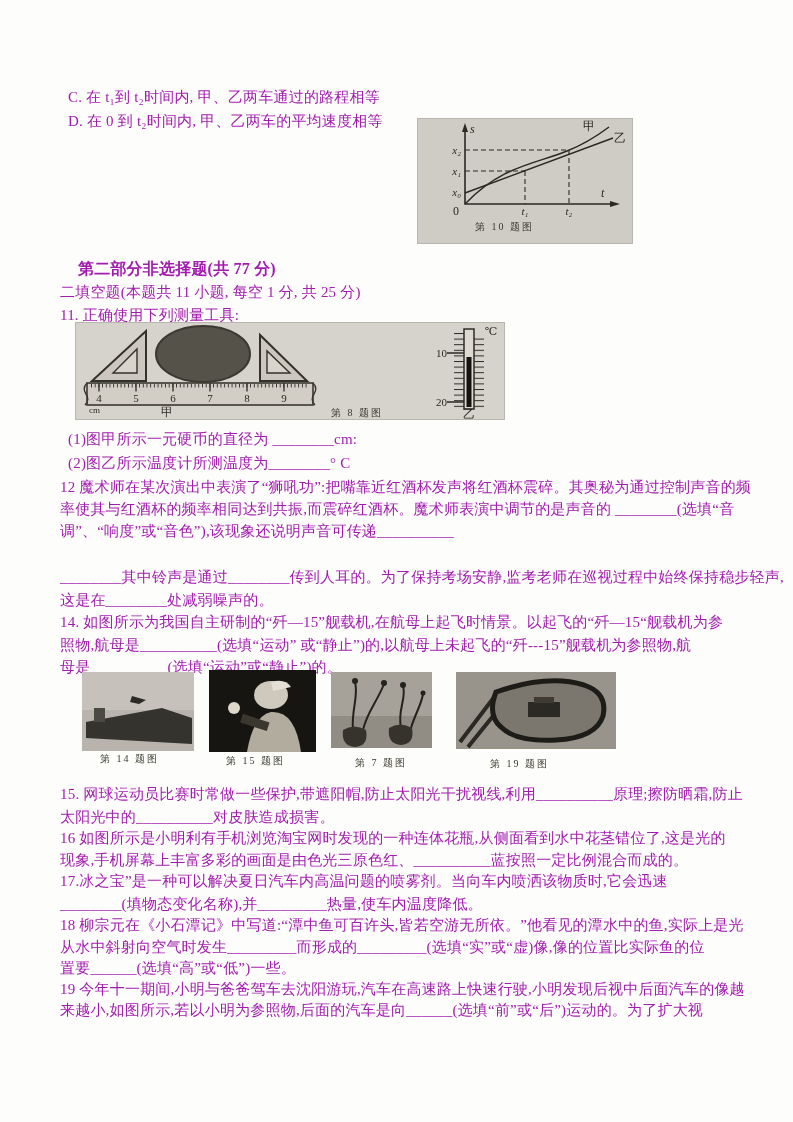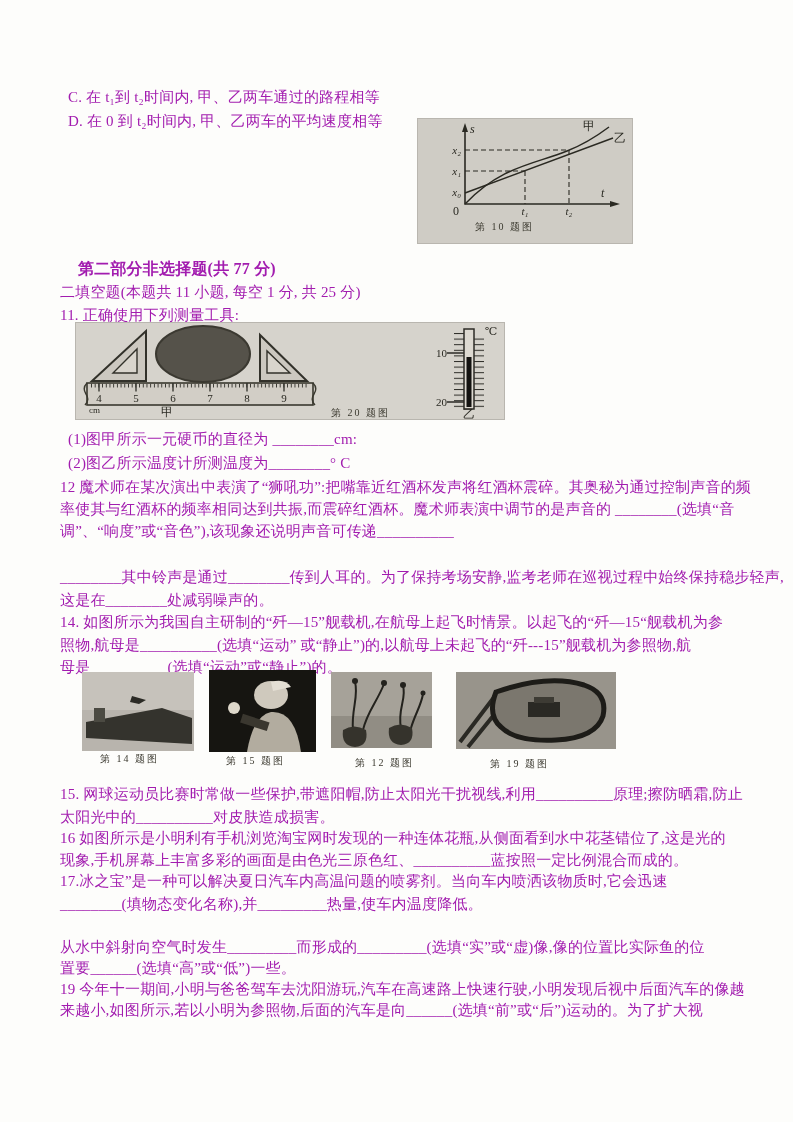--- a/index.html
+++ b/index.html
@@ -66,21 +66,21 @@
       <path d="M8,60 q-5,5 -1,11 q4,6 -1,11 M234,60 q5,5 1,11 q-4,6 1,11" fill="none" stroke="#3a392f" stroke-width="1.4"></path>
       <text x="20" y="79" font-size="11" text-anchor="middle">4</text>
       <text x="57" y="79" font-size="11" text-anchor="middle">5</text>
       <text x="94" y="79" font-size="11" text-anchor="middle">6</text>
       <text x="131" y="79" font-size="11" text-anchor="middle">7</text>
       <text x="168" y="79" font-size="11" text-anchor="middle">8</text>
       <text x="205" y="79" font-size="11" text-anchor="middle">9</text>
       <text x="10" y="90" font-size="9">cm</text>
       <text x="82" y="93" font-size="12">甲</text>
     </svg>
-    <div class="cap" style="left:256px;top:84px">第 20 题图</div>
+    <div class="cap" style="left:256px;top:84px">第 8 题图</div>
     <svg width="70" height="96" viewBox="0 0 70 96" style="position:absolute;left:358px;top:1px">
       <defs>
         <pattern id="tk" x="0" y="10" width="60" height="5.6" patternUnits="userSpaceOnUse">
           <rect y="0" width="60" height="1" fill="#2c2b26"></rect>
         </pattern>
       </defs>
       <rect x="31" y="6" width="10" height="80" fill="#ddd9d1" stroke="#2c2b26" stroke-width="1.5"></rect>
       <rect x="21" y="10" width="10" height="76" fill="url(#tk)"></rect>
       <rect x="41" y="12" width="10" height="76" fill="url(#tk)"></rect>
       <rect x="33.5" y="34" width="5" height="50" fill="#131210"></rect>
@@ -132,37 +132,38 @@
       <rect y="44" width="101" height="32" fill="#918d84"></rect>
       <path d="M22,58 C20,38 28,24 24,10 M32,58 C36,40 46,30 53,12 M70,56 C66,38 76,26 72,14 M80,56 C84,42 90,34 92,22" stroke="#23221d" stroke-width="2" fill="none"></path>
       <circle cx="24" cy="9" r="3" fill="#23221d"></circle>
         <circle cx="53" cy="11" r="3" fill="#23221d"></circle>
       <circle cx="72" cy="13" r="3" fill="#23221d"></circle>
         <circle cx="92" cy="21" r="2.5" fill="#23221d"></circle>
       <path d="M12,58 q11,-7 23,0 q3,16 -11,17 q-14,-1 -12,-17" fill="#35332c"></path>
       <path d="M58,56 q11,-7 23,0 q3,16 -11,17 q-14,-1 -12,-17" fill="#35332c"></path>
     </svg>
   </div>
-  <div class="cap" style="left:355px;top:756px">第 12 题图</div>
+  <div class="cap" style="left:355px;top:756px">第 7 题图</div>
 
   <div class="photo" style="left:456px;top:672px;width:160px;height:77px">
     <svg width="160" height="77" viewBox="0 0 160 77">
       <rect width="160" height="77" fill="#98948b"></rect>
       <path d="M4,70 L42,20 M12,75 L50,28" stroke="#2a2924" stroke-width="4"></path>
       <path d="M40,20 Q92,2 128,13 Q152,21 147,44 Q140,66 100,68 Q60,70 45,55 Q31,43 40,20 Z" fill="#7b776e" stroke="#1d1c18" stroke-width="5"></path>
       <rect x="72" y="30" width="32" height="15" fill="#2a2924"></rect>
       <rect x="78" y="25" width="20" height="6" fill="#3d3b34"></rect>
     </svg>
   </div>
   <div class="cap" style="left:490px;top:757px">第 19 题图</div>
 
   <div class="ln" style="left:60px;top:785px">15. 网球运动员比赛时常做一些保护,带遮阳帽,防止太阳光干扰视线,利用__________原理;擦防晒霜,防止</div>
   <div class="ln" style="left:60px;top:808px">太阳光中的__________对皮肤造成损害。</div>
   <div class="ln" style="left:60px;top:829px">16 如图所示是小明利有手机浏览淘宝网时发现的一种连体花瓶,从侧面看到水中花茎错位了,这是光的</div>
   <div class="ln" style="left:60px;top:851px">现象,手机屏幕上丰富多彩的画面是由色光三原色红、__________蓝按照一定比例混合而成的。</div>
   <div class="ln" style="left:60px;top:872px">17.冰之宝”是一种可以解决夏日汽车内高温问题的喷雾剂。当向车内喷洒该物质时,它会迅速</div>
   <div class="ln" style="left:60px;top:895px">________(填物态变化名称),并_________热量,使车内温度降低。</div>
+  <div class="ln" style="left:60px;top:916px">18 柳宗元在《小石潭记》中写道:“潭中鱼可百许头,皆若空游无所依。”他看见的潭水中的鱼,实际上是光</div>
   <div class="ln" style="left:60px;top:938px">从水中斜射向空气时发生_________而形成的_________(选填“实”或“虚)像,像的位置比实际鱼的位</div>
   <div class="ln" style="left:60px;top:959px">置要______(选填“高”或“低”)一些。</div>
   <div class="ln" style="left:60px;top:980px">19 今年十一期间,小明与爸爸驾车去沈阳游玩,汽车在高速路上快速行驶,小明发现后视中后面汽车的像越</div>
   <div class="ln" style="left:60px;top:1001px">来越小,如图所示,若以小明为参照物,后面的汽车是向______(选填“前”或“后”)运动的。为了扩大视</div>
 
 </div>
 
 </body></html>

